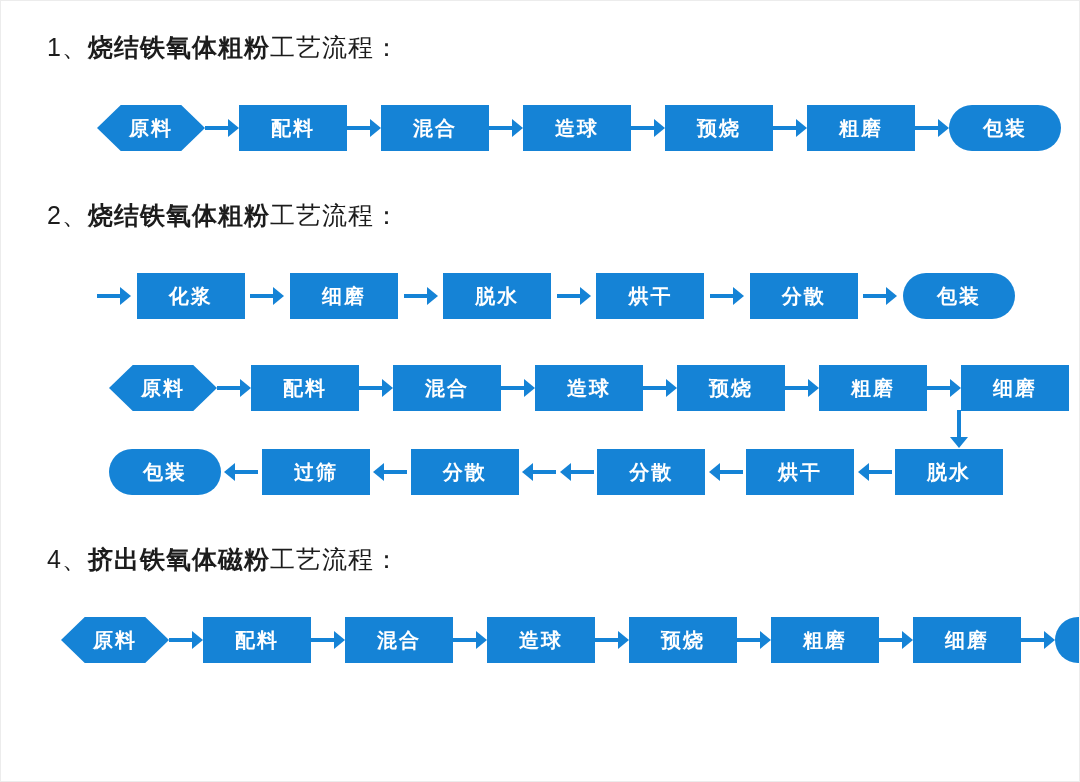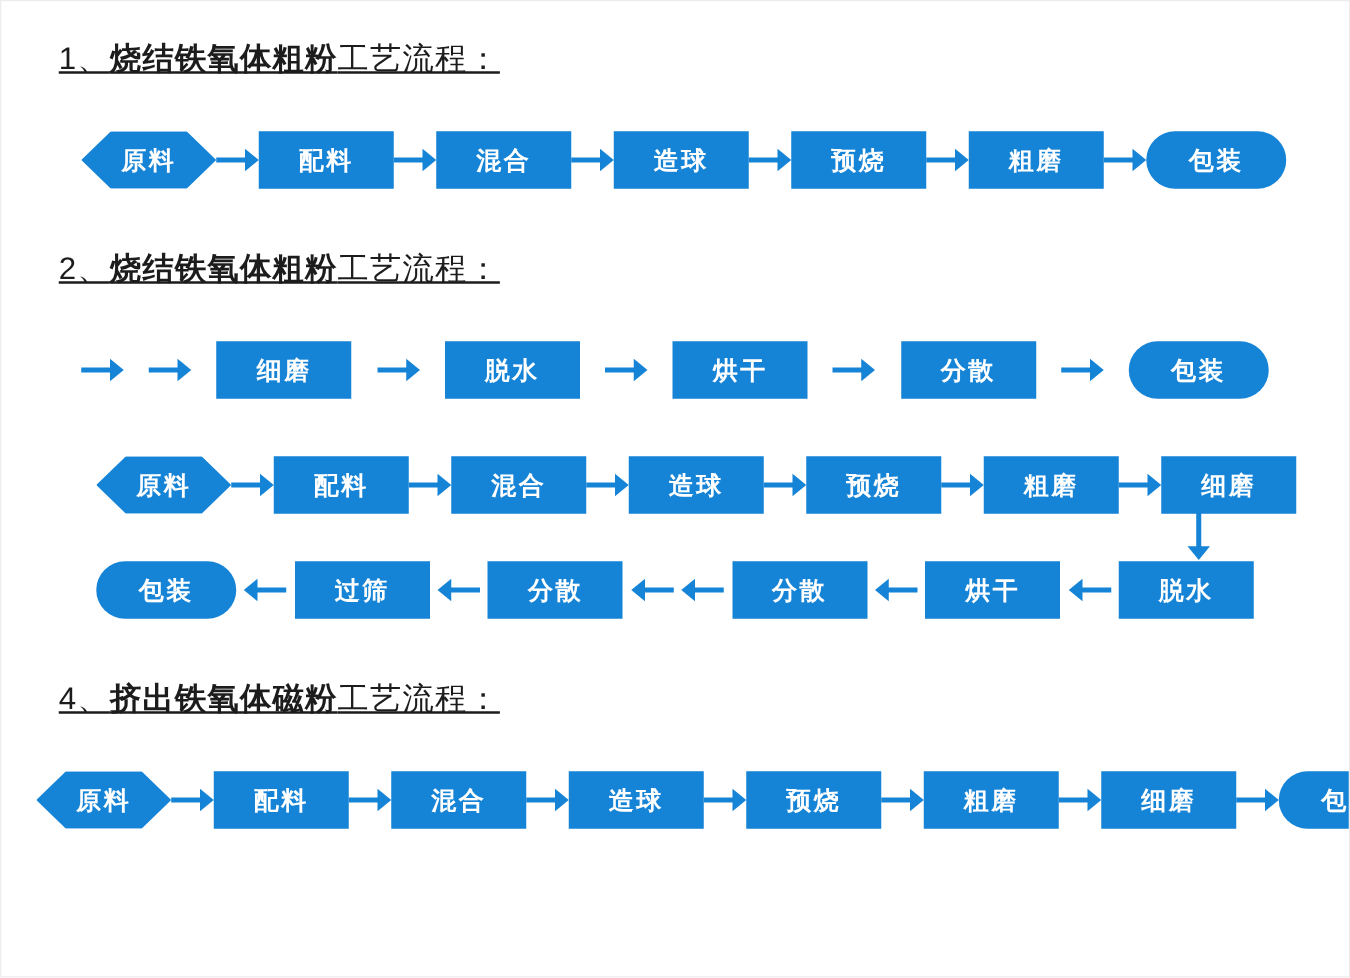--- a/index.html
+++ b/index.html
@@ -5,26 +5,26 @@
   html,body{margin:0;padding:0;background:#f6f6f6;}
   .page{
     width:1080px;height:782px;margin:0 auto;background:#ffffff;
     border:1px solid #ececec;box-sizing:border-box;
     font-family:"Liberation Sans","DejaVu Sans",sans-serif;
     padding-top:28px;overflow:hidden;
   }
   .flow-section{margin-bottom:46px;}
   .flow-title{
     margin:0 0 40px 46px;font-size:25px;font-weight:400;color:#1c1c1c;
-    letter-spacing:1px;line-height:36px;text-decoration:underline;
+    letter-spacing:1px;line-height:36px;
   }
   .flow-num{font-weight:400;}
   .flow-bold{font-weight:700;}
   .flow-suffix{font-weight:400;}
-  .flow-rows{position:relative;}
+  .flow-rows{position:relative;padding-left:32px;}
   .flow-row{
     display:flex;justify-content:space-between;align-items:center;height:46px;
   }
   .flow-1 .flow-row,.flow-2 .flow-row{padding:0 64px;}
   .flow-3 .flow-row{padding:0 76px;}
   .flow-3 .flow-row + .flow-row{margin-top:38px;}
   .flow-4 .flow-row{padding:0 28px;}
   .node{
     height:46px;display:flex;align-items:center;justify-content:center;
     background:var(--blue,#1583d6);color:#fff;font-size:20px;font-weight:700;
@@ -90,20 +90,21 @@
             <span class="arrow right"></span>
             <div class="node stadium">包装</div>
           </div>
         </div>
       </section>
       <section class="flow-section flow-2">
         <h2 class="flow-title"><span class="flow-num">2、</span><span class="flow-bold">烧结铁氧体粗粉</span><span class="flow-suffix">工艺流程：</span></h2>
         <div class="flow-rows">
           <div class="flow-row">
             <span class="arrow right"></span>
+            <div class="node rect">化浆</div>
             <span class="arrow right"></span>
             <div class="node rect">细磨</div>
             <span class="arrow right"></span>
             <div class="node rect">脱水</div>
             <span class="arrow right"></span>
             <div class="node rect">烘干</div>
             <span class="arrow right"></span>
             <div class="node rect">分散</div>
             <span class="arrow right"></span>
             <div class="node stadium">包装</div>

